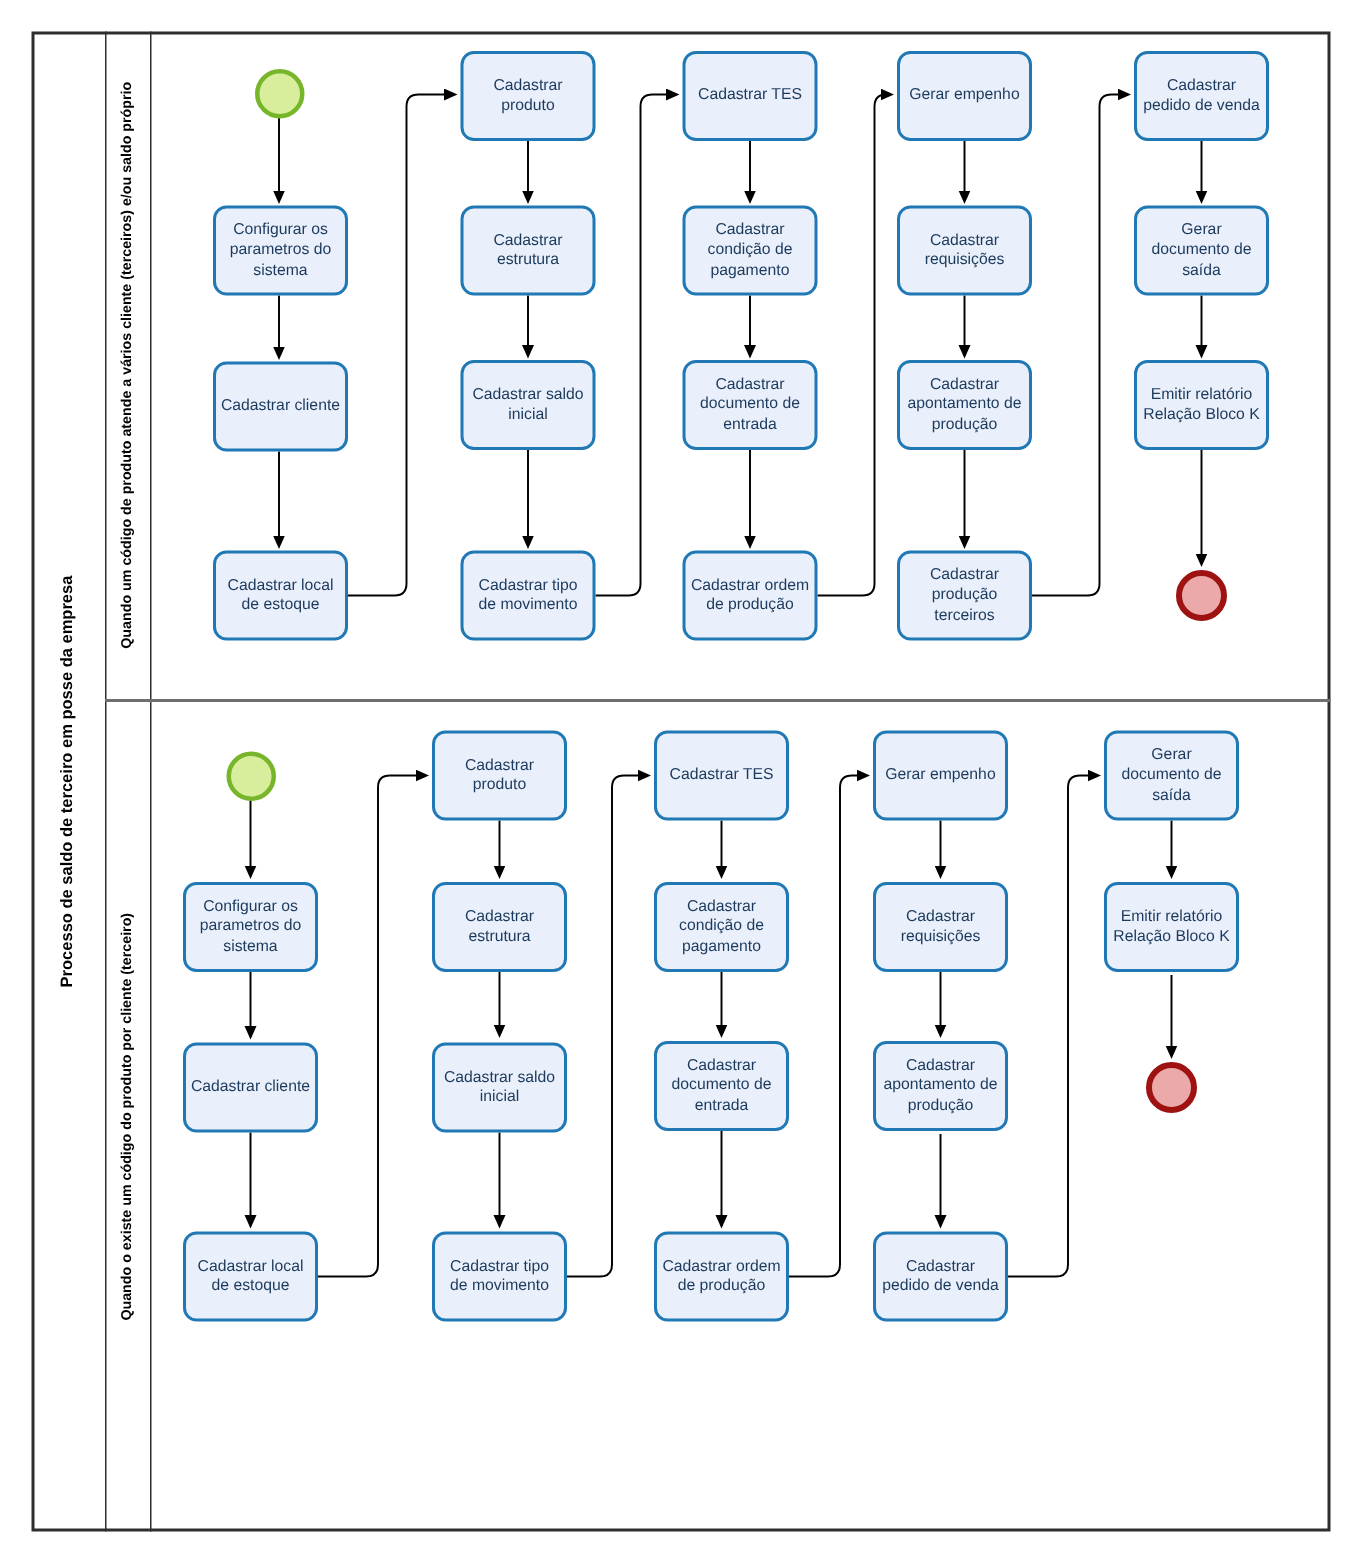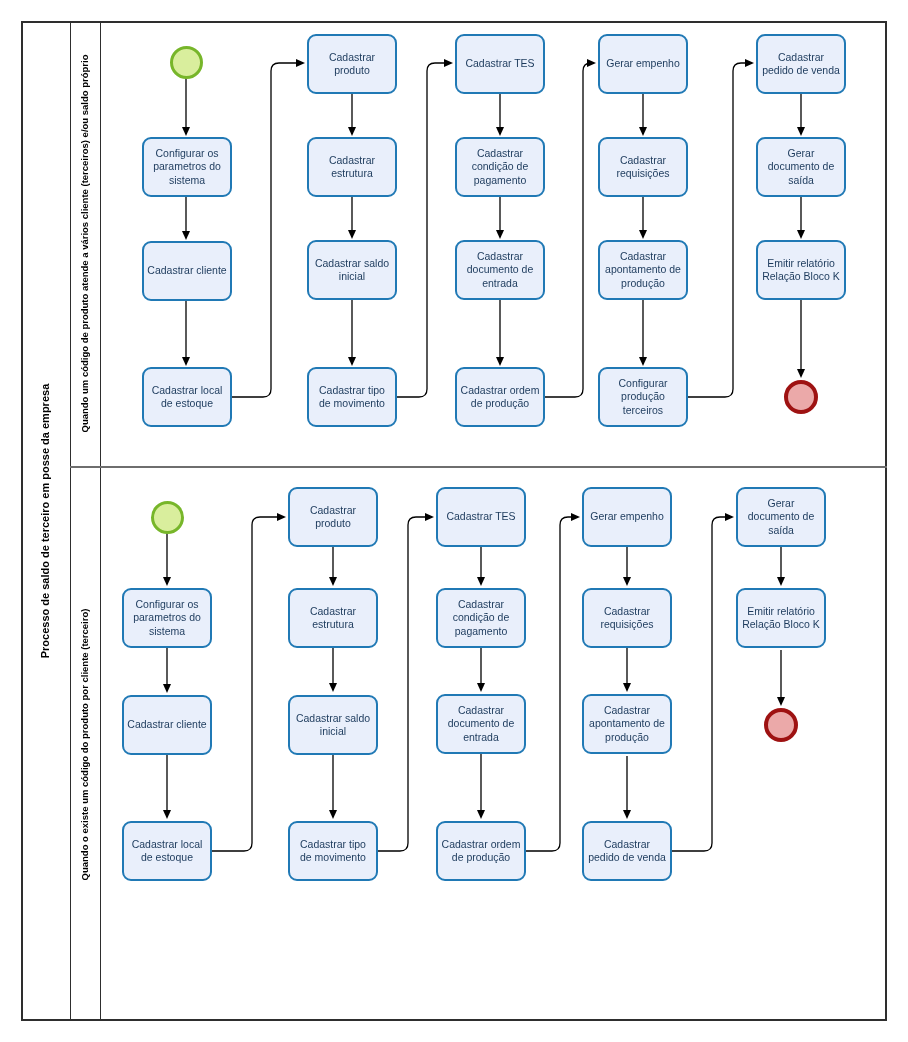--- a/index.html
+++ b/index.html
@@ -105,21 +105,21 @@
   <div class="task" style="left:307px;top:137px;">Cadastrar estrutura</div>
   <div class="task" style="left:307px;top:240px;">Cadastrar saldo inicial</div>
   <div class="task" style="left:307px;top:367px;">Cadastrar tipo de movimento</div>
   <div class="task" style="left:455px;top:34px;">Cadastrar TES</div>
   <div class="task" style="left:455px;top:137px;">Cadastrar condição de pagamento</div>
   <div class="task" style="left:455px;top:240px;">Cadastrar documento de entrada</div>
   <div class="task" style="left:455px;top:367px;">Cadastrar ordem de produção</div>
   <div class="task" style="left:598px;top:34px;">Gerar empenho</div>
   <div class="task" style="left:598px;top:137px;">Cadastrar requisições</div>
   <div class="task" style="left:598px;top:240px;">Cadastrar apontamento de produção</div>
-  <div class="task" style="left:598px;top:367px;">Configurar produção terceiros</div>
+  <div class="task" style="left:598px;top:367px;">Cadastrar produção terceiros</div>
   <div class="task" style="left:756px;top:34px;">Cadastrar pedido de venda</div>
   <div class="task" style="left:756px;top:137px;">Gerar documento de saída</div>
   <div class="task" style="left:756px;top:240px;">Emitir relatório Relação Bloco K</div>
   <div class="event end" style="left:784px;top:380px;"></div>
 
   <div class="event start" style="left:151px;top:501px;"></div>
   <div class="task" style="left:122px;top:588px;">Configurar os parametros do sistema</div>
   <div class="task" style="left:122px;top:695px;">Cadastrar cliente</div>
   <div class="task" style="left:122px;top:821px;">Cadastrar local de estoque</div>
   <div class="task" style="left:288px;top:487px;">Cadastrar produto</div>

